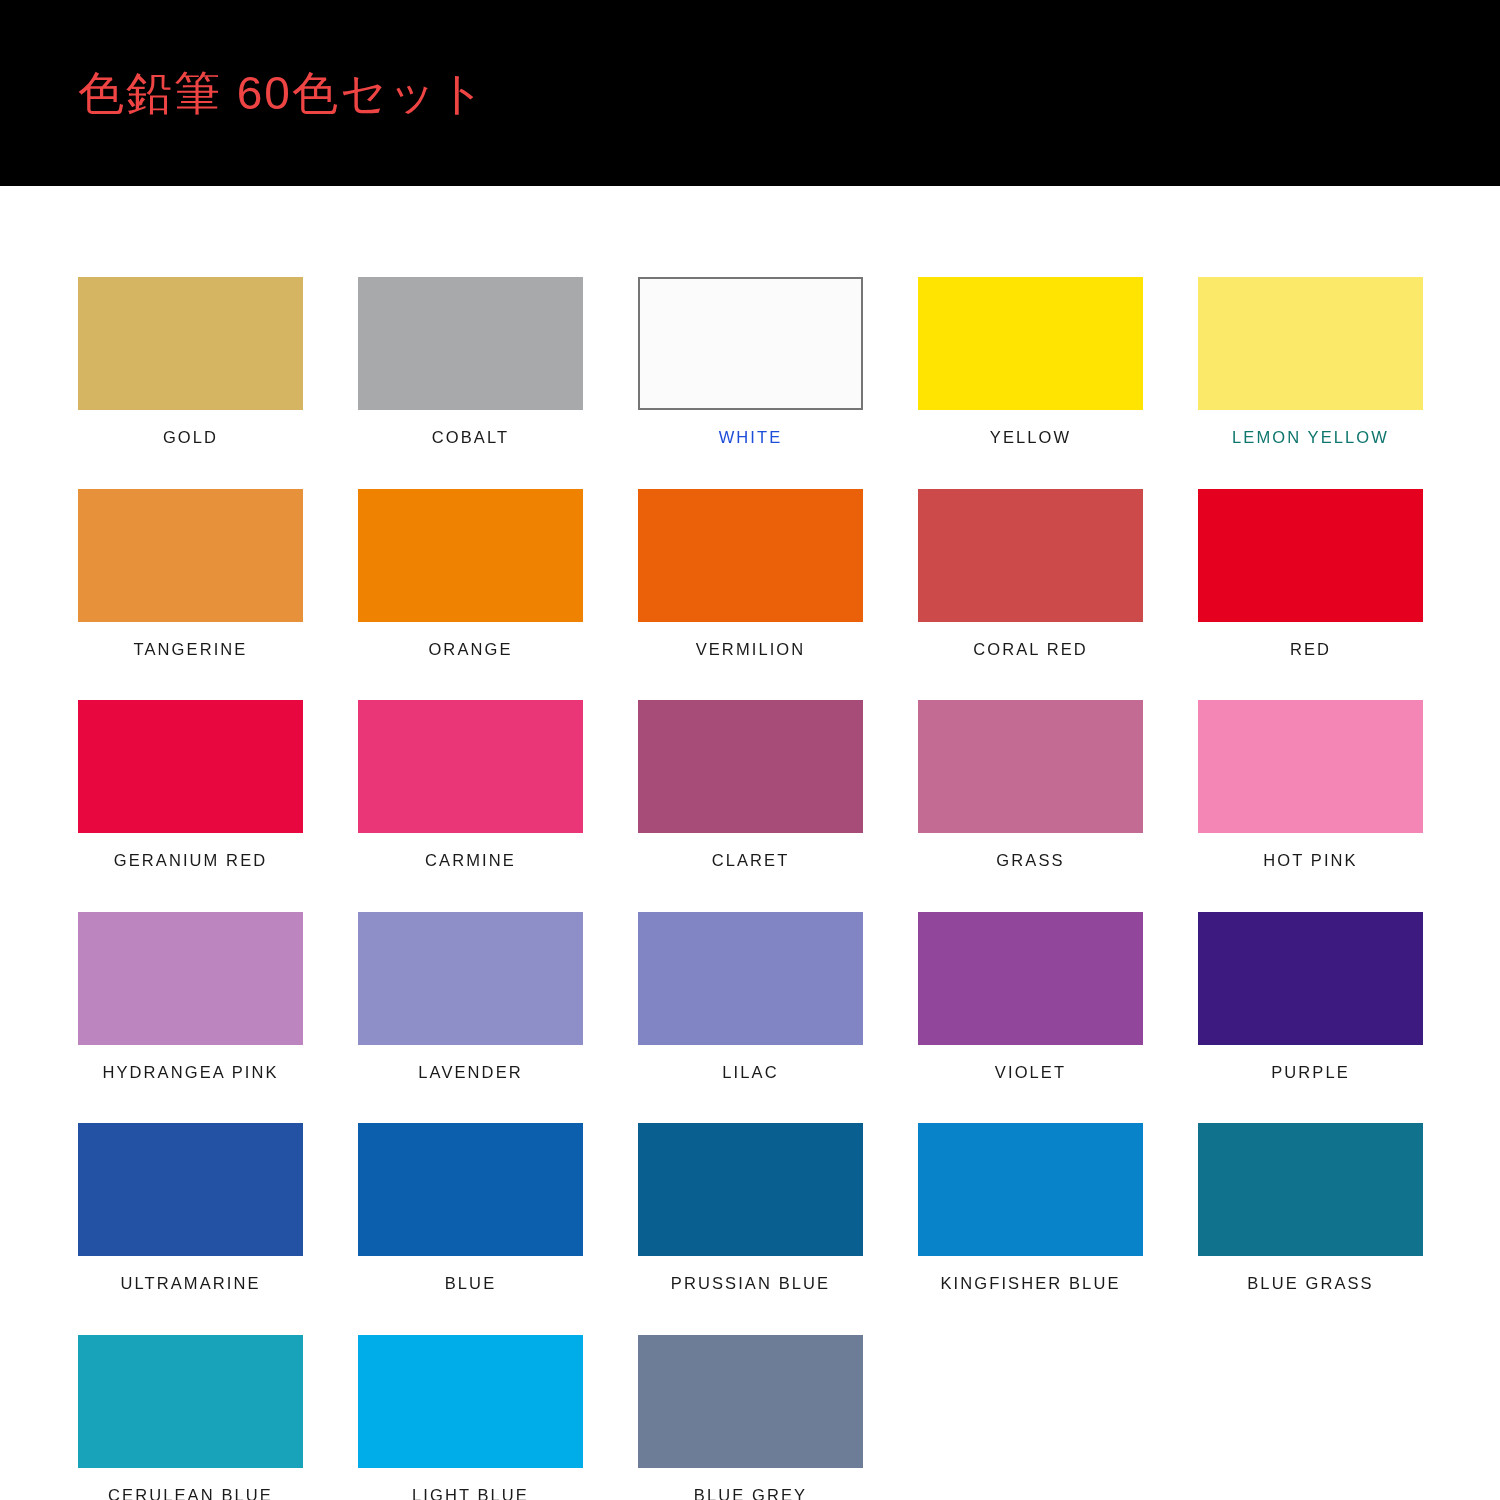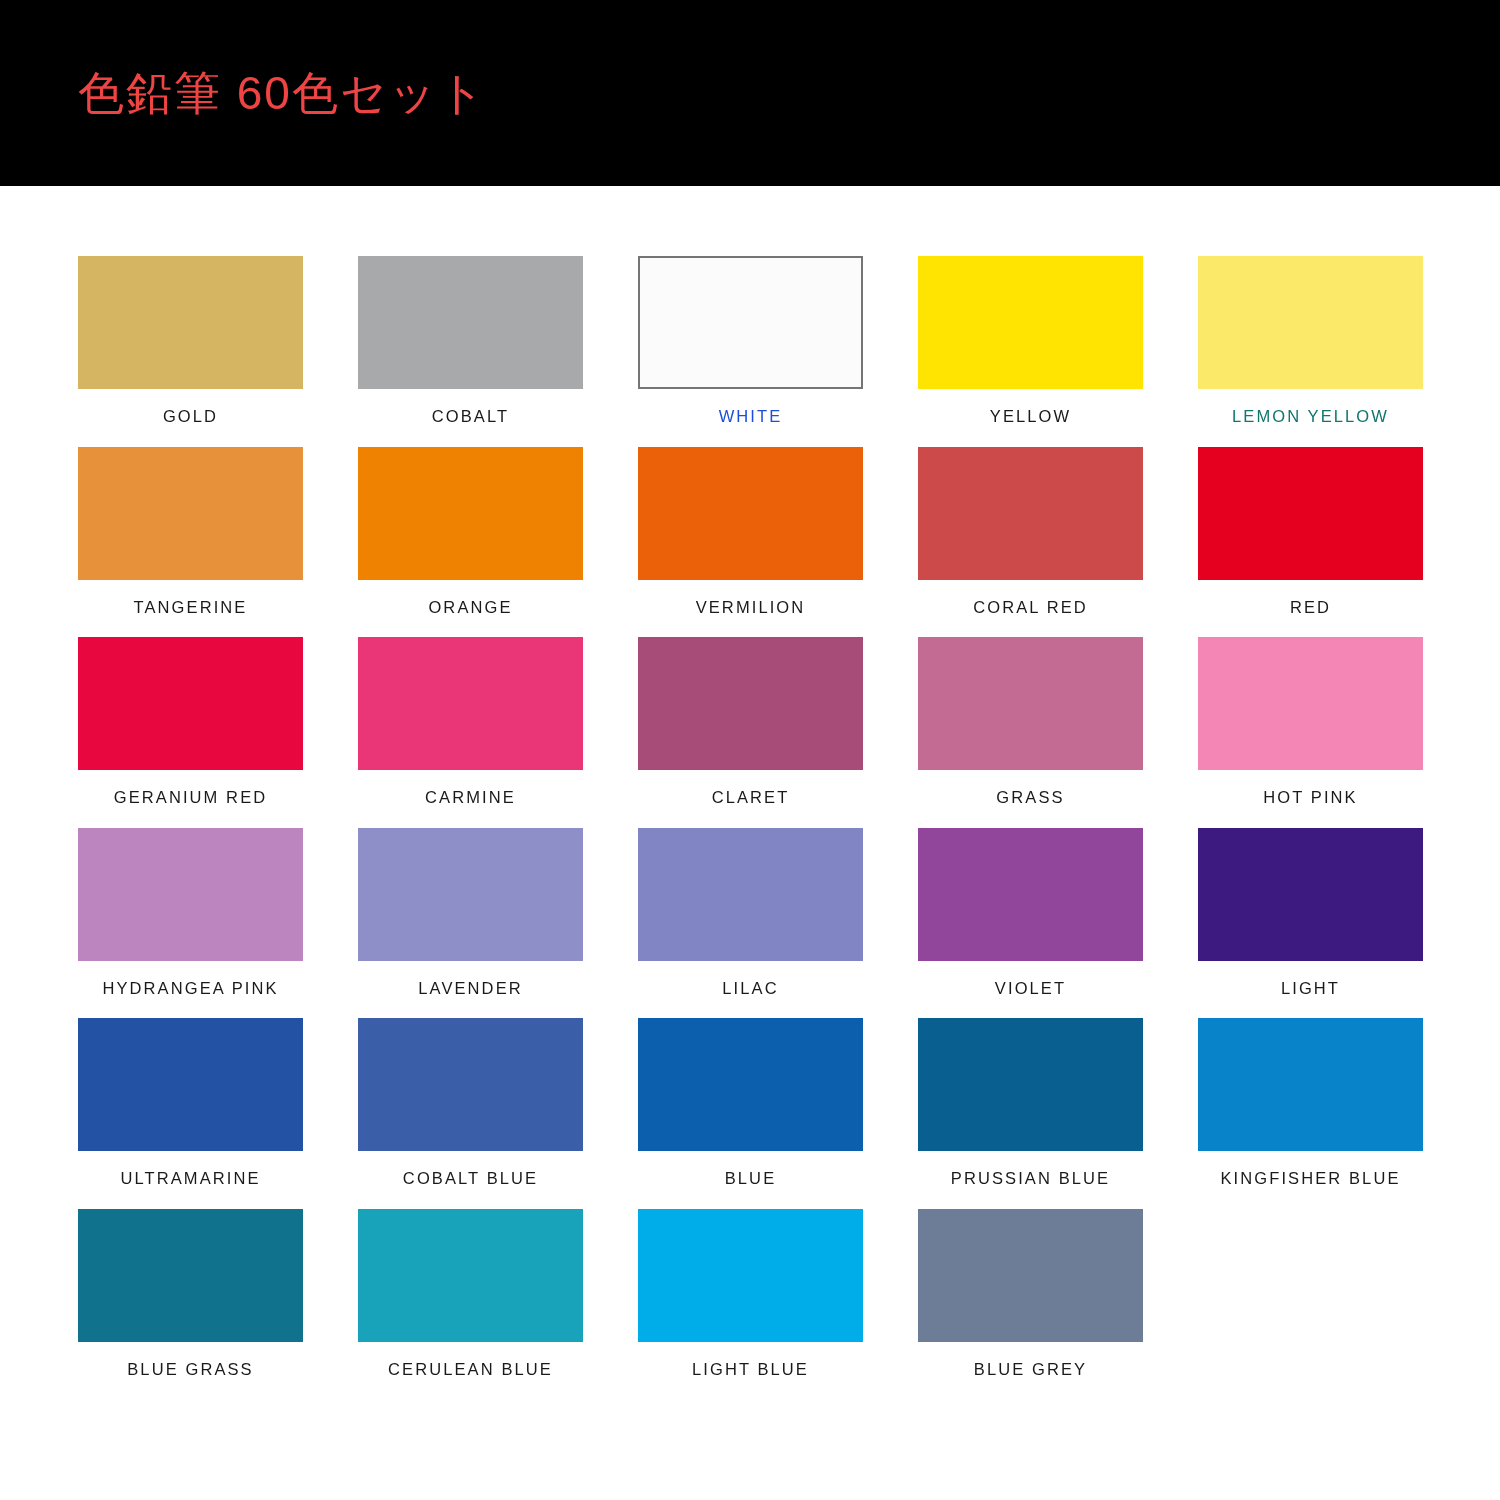--- a/index.html
+++ b/index.html
@@ -49,20 +49,21 @@
     grid-template-columns: repeat(5, 225px);
     column-gap: 55px;
     row-gap: 22px;
   }
 
   .swatch-cell {
     width: 225px;
     display: flex;
     flex-direction: column;
     align-items: center;
+    margin-top: 21px;
   }
 
   .swatch-chip {
     width: 225px;
     height: 133px;
     box-sizing: border-box;
   }
   .swatch-chip.bordered {
     border: 2px solid #757575;
   }
@@ -160,31 +161,27 @@
       <div class="swatch-cell">
         <div class="swatch-chip" style="background-color: rgb(129, 133, 196);"></div>
         <div class="swatch-label" style="color: rgb(26, 26, 26);">LILAC</div>
       </div>
       <div class="swatch-cell">
         <div class="swatch-chip" style="background-color: rgb(146, 70, 155);"></div>
         <div class="swatch-label" style="color: rgb(26, 26, 26);">VIOLET</div>
       </div>
       <div class="swatch-cell">
         <div class="swatch-chip" style="background-color: rgb(60, 26, 128);"></div>
-        <div class="swatch-label" style="color: rgb(26, 26, 26);">LIGHT</div>
+        <div class="swatch-label" style="color: rgb(26, 26, 26);">PURPLE</div>
       </div>
       <div class="swatch-cell">
         <div class="swatch-chip" style="background-color: rgb(35, 81, 163);"></div>
         <div class="swatch-label" style="color: rgb(26, 26, 26);">ULTRAMARINE</div>
       </div>
       <div class="swatch-cell">
-        <div class="swatch-chip" style="background-color: rgb(58, 95, 168);"></div>
-        <div class="swatch-label" style="color: rgb(26, 26, 26);">COBALT BLUE</div>
-      </div>
-      <div class="swatch-cell">
         <div class="swatch-chip" style="background-color: rgb(11, 95, 173);"></div>
         <div class="swatch-label" style="color: rgb(26, 26, 26);">BLUE</div>
       </div>
       <div class="swatch-cell">
         <div class="swatch-chip" style="background-color: rgb(10, 95, 145);"></div>
         <div class="swatch-label" style="color: rgb(26, 26, 26);">PRUSSIAN BLUE</div>
       </div>
       <div class="swatch-cell">
         <div class="swatch-chip" style="background-color: rgb(8, 130, 200);"></div>
         <div class="swatch-label" style="color: rgb(26, 26, 26);">KINGFISHER BLUE</div>

